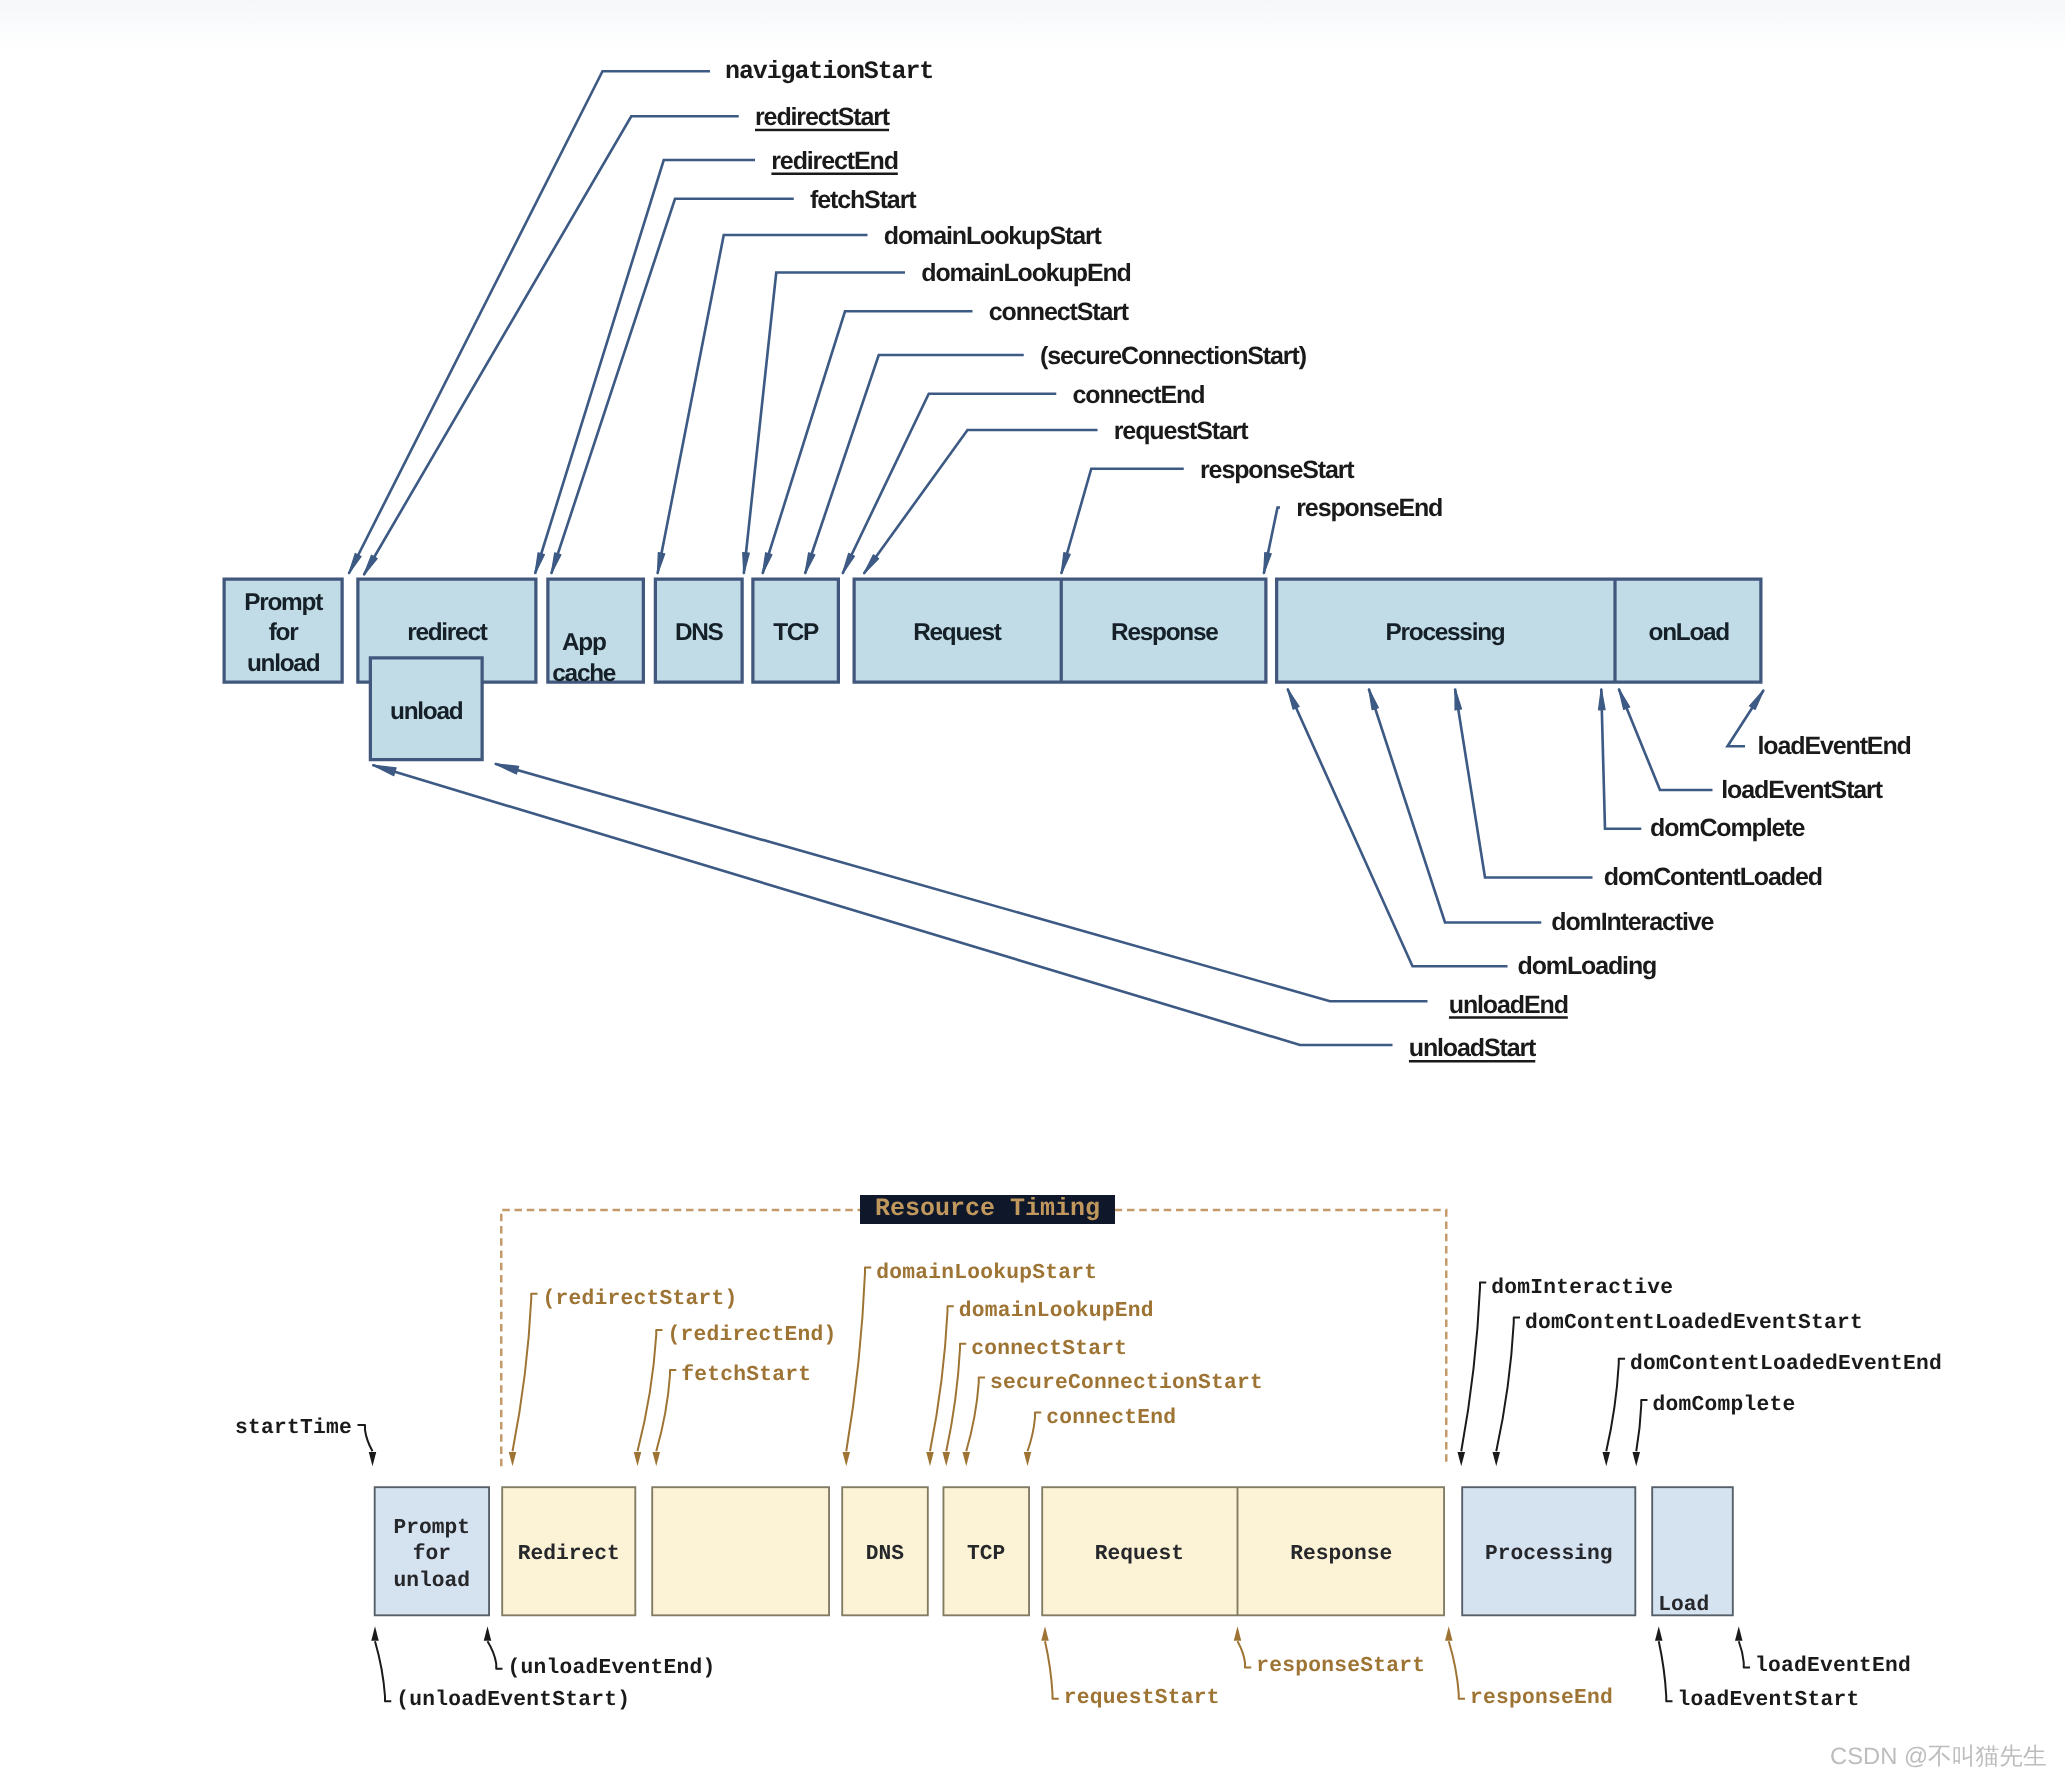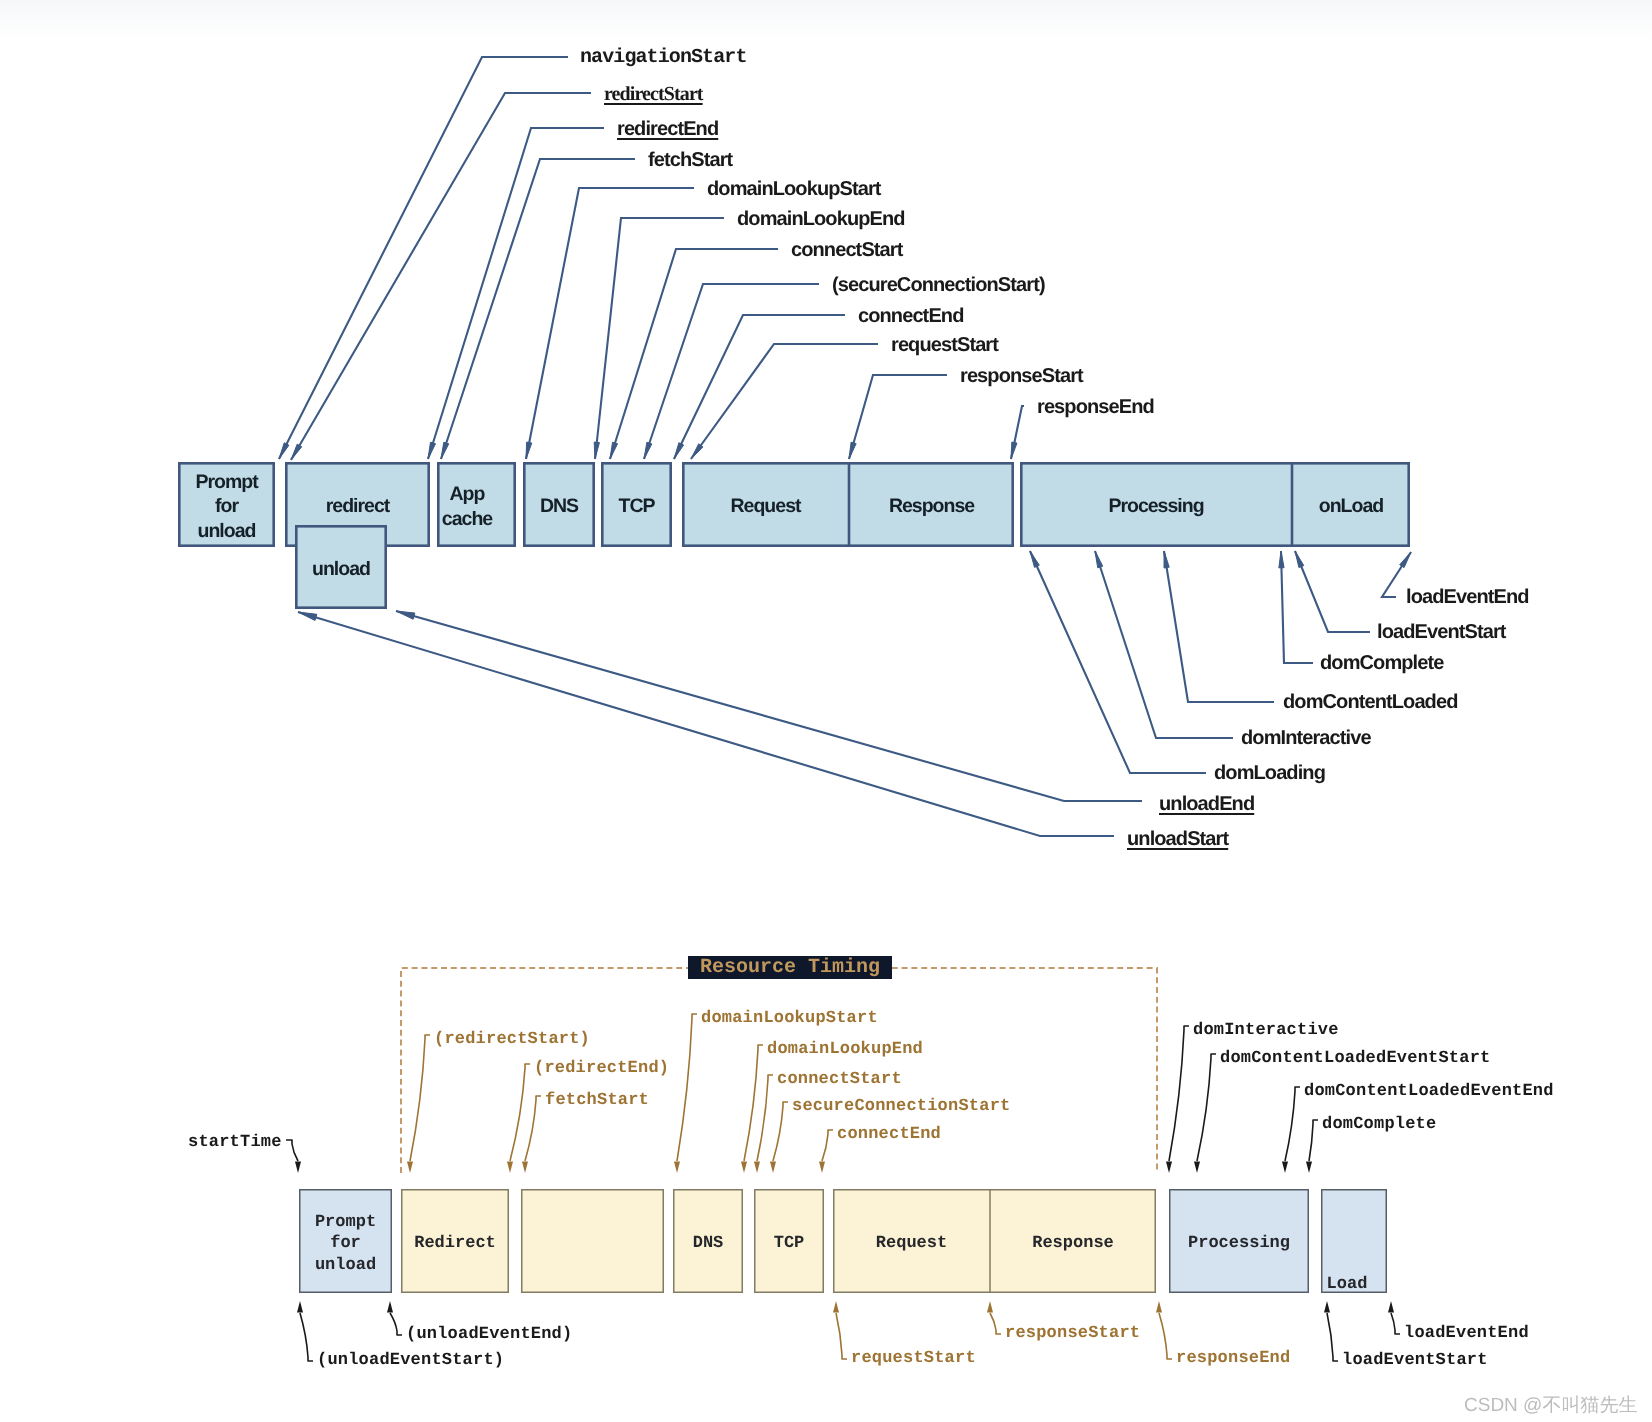--- a/index.html
+++ b/index.html
@@ -128,31 +128,31 @@
       <rect x="754.75" y="1189.75" width="68.5" height="102.5" fill="#fcf2d5" stroke="#827c64" stroke-width="1.5"></rect>
       <rect x="833.75" y="1189.75" width="321.5" height="102.5" fill="#fcf2d5" stroke="#827c64" stroke-width="1.5"></rect>
       <line x1="990" y1="1189.75" x2="990" y2="1292.25" stroke="#827c64" stroke-width="1.5"></line>
       <rect x="1169.75" y="1189.75" width="138.5" height="102.5" fill="#d5e2f0" stroke="#565f68" stroke-width="1.5"></rect>
       <rect x="1321.75" y="1189.75" width="64.5" height="102.5" fill="#d5e2f0" stroke="#565f68" stroke-width="1.5"></rect>
     </svg>
 <div class="nt-box-text" style="left: 178px; top: 464px; width: 97px; height: 85px; display: flex; align-items: center; justify-content: center;">Prompt
 for
 unload</div>
     <div class="nt-box-text" style="left: 285px; top: 464px; width: 145px; height: 85px; display: flex; align-items: center; justify-content: center;">redirect</div>
-    <div class="nt-box-text" style="left: 437px; top: 464px; width: 60px; height: 85px; display: flex; align-items: center; justify-content: center;">App
+    <div class="nt-box-text" style="left: 437px; top: 484px; width: 60px; height: 85px; display: flex; align-items: center; justify-content: center;">App
 cache</div>
     <div class="nt-box-text" style="left: 523px; top: 464px; width: 72px; height: 85px; display: flex; align-items: center; justify-content: center;">DNS</div>
     <div class="nt-box-text" style="left: 601px; top: 464px; width: 71px; height: 85px; display: flex; align-items: center; justify-content: center;">TCP</div>
     <div class="nt-box-text" style="left: 682px; top: 464px; width: 167px; height: 85px; display: flex; align-items: center; justify-content: center;">Request</div>
     <div class="nt-box-text" style="left: 849px; top: 464px; width: 165px; height: 85px; display: flex; align-items: center; justify-content: center;">Response</div>
     <div class="nt-box-text" style="left: 1020px; top: 464px; width: 272px; height: 85px; display: flex; align-items: center; justify-content: center;">Processing</div>
     <div class="nt-box-text" style="left: 1292px; top: 464px; width: 118px; height: 85px; display: flex; align-items: center; justify-content: center;">onLoad</div>
     <div class="nt-box-text" style="left: 295px; top: 527px; width: 92px; height: 84px; display: flex; align-items: center; justify-content: center;">unload</div>
     <div class="nt-label" style="left: 580px; top: 48px; font-family: Liberation Mono, monospace;">navigationStart</div>
-    <div class="nt-label u" style="left: 604px; top: 84px; font-family: Liberation Serif, serif;">redirectStart</div>
+    <div class="nt-label u" style="left: 604px; top: 84px;">redirectStart</div>
     <div class="nt-label u" style="left: 617px; top: 119px;">redirectEnd</div>
     <div class="nt-label" style="left: 648px; top: 150px;">fetchStart</div>
     <div class="nt-label" style="left: 707px; top: 179px;">domainLookupStart</div>
     <div class="nt-label" style="left: 737px; top: 209px;">domainLookupEnd</div>
     <div class="nt-label" style="left: 791px; top: 240px;">connectStart</div>
     <div class="nt-label" style="left: 832px; top: 275px;">(secureConnectionStart)</div>
     <div class="nt-label" style="left: 858px; top: 306px;">connectEnd</div>
     <div class="nt-label" style="left: 891px; top: 335px;">requestStart</div>
     <div class="nt-label" style="left: 960px; top: 366px;">responseStart</div>
     <div class="nt-label" style="left: 1037px; top: 397px;">responseEnd</div>

